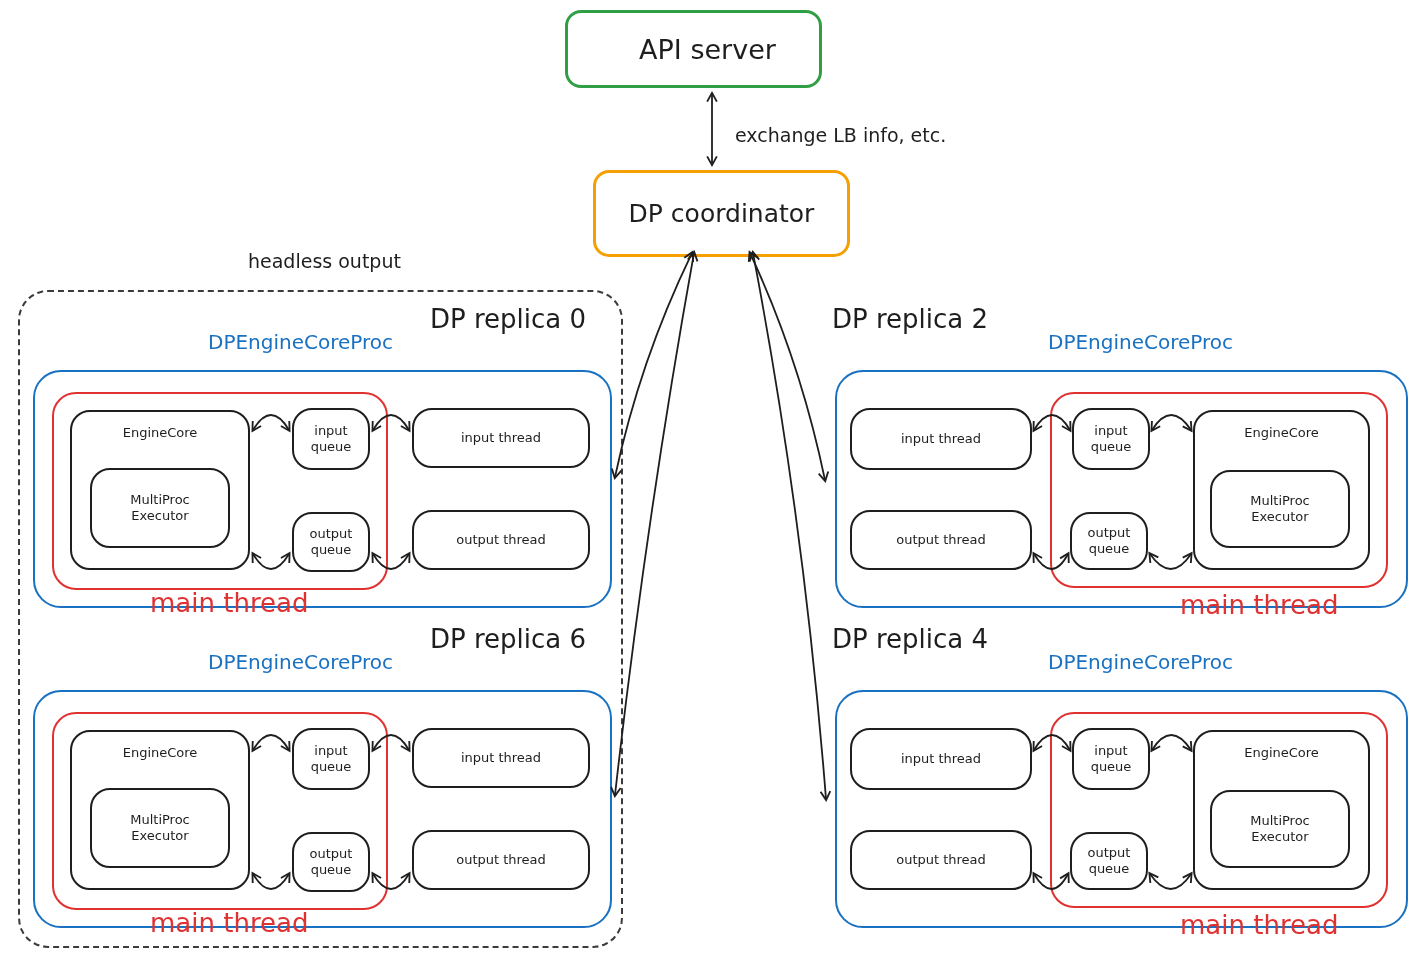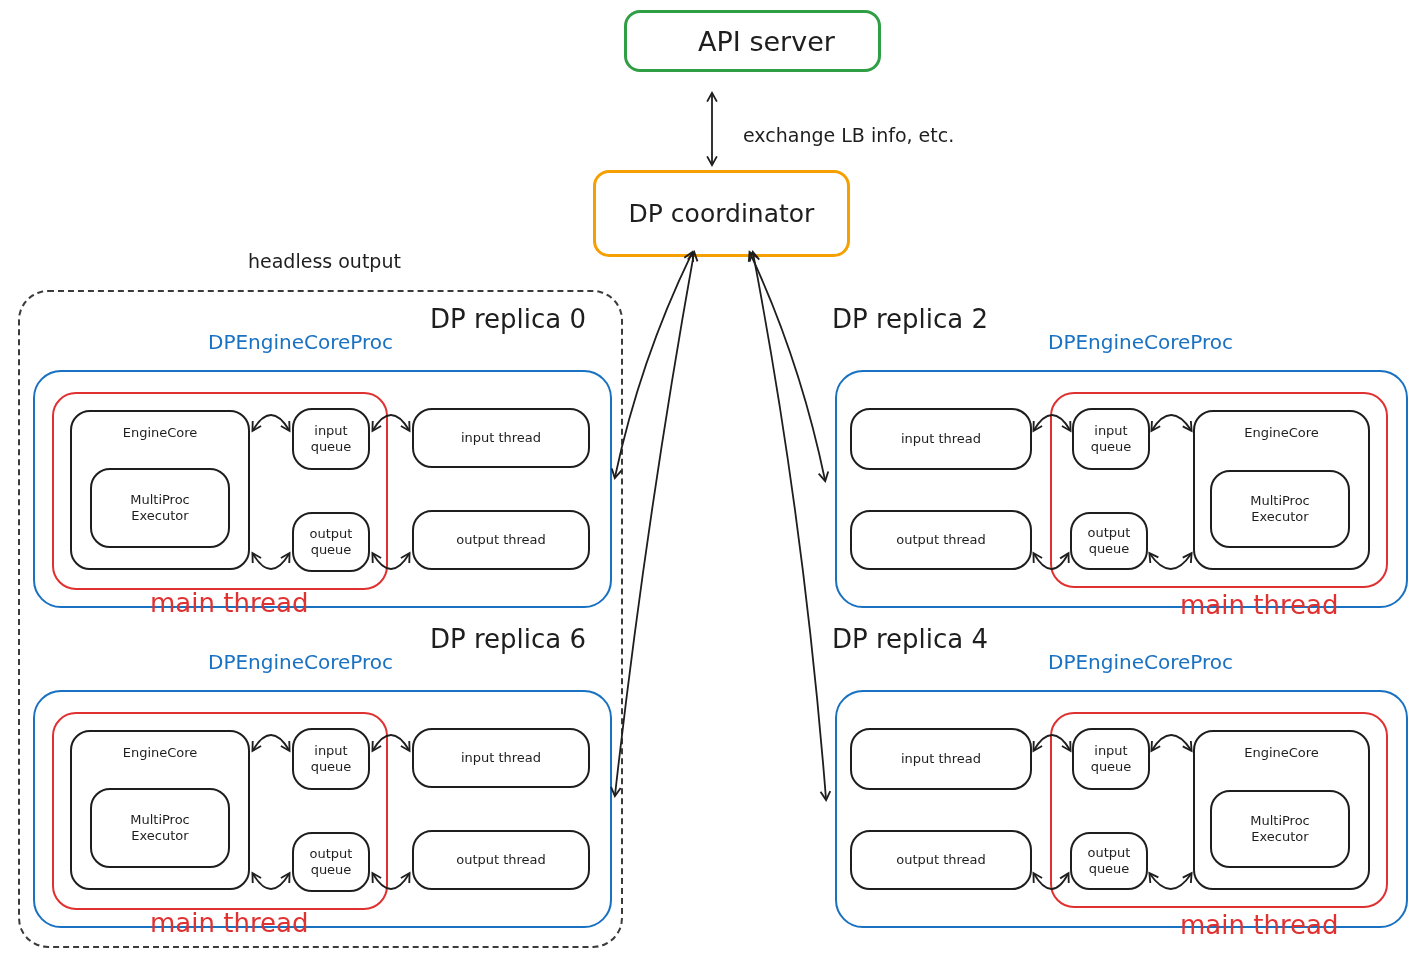--- a/index.html
+++ b/index.html
@@ -1,23 +1,23 @@
 <!DOCTYPE html>
 <html><head>
 <meta charset="utf-8">
 <style>
   html,body{margin:0;padding:0;background:#ffffff;}
   #page{position:relative;width:1420px;height:960px;background:#ffffff;overflow:hidden;
         font-family:"DejaVu Sans", sans-serif;color:#1e1e1e;}
   .abs{position:absolute;box-sizing:border-box;}
   
   .node{border-radius:16px;background:#fff;display:flex;align-items:center;justify-content:center;}
-  #api-server{left:624px;top:10px;width:257px;height:62px;border:3px solid #2f9e44;font-size:27px;padding-left:28px;}
+  #api-server{left:565px;top:10px;width:257px;height:78px;border:3px solid #2f9e44;font-size:27px;padding-left:28px;}
   #dp-coordinator{left:593px;top:170px;width:257px;height:87px;border:3px solid #f59f00;font-size:25px;}
-  #exchange-label{left:735px;top:124px;font-size:19px;white-space:nowrap;margin-left:8px;}
+  #exchange-label{left:735px;top:124px;font-size:19px;white-space:nowrap;}
   #headless-label{left:248px;top:250px;font-size:19px;white-space:nowrap;}
   #headless-box{left:18px;top:290px;width:605px;height:658px;border:2px dashed #3b3b3b;border-radius:30px;}
   
   .replica{position:absolute;left:0;top:0;width:1216px;height:960px;pointer-events:none;}
   .replica.shift{top:320px;}
   .replica .abs{pointer-events:auto;}
   .title{font-size:26px;white-space:nowrap;}
   .proclabel{font-size:20px;color:#1971c2;white-space:nowrap;}
   .bluebox{border:2.5px solid #1971c2;border-radius:28px;background:transparent;}
   .redbox{border:2.5px solid #e03131;border-radius:24px;background:transparent;}

